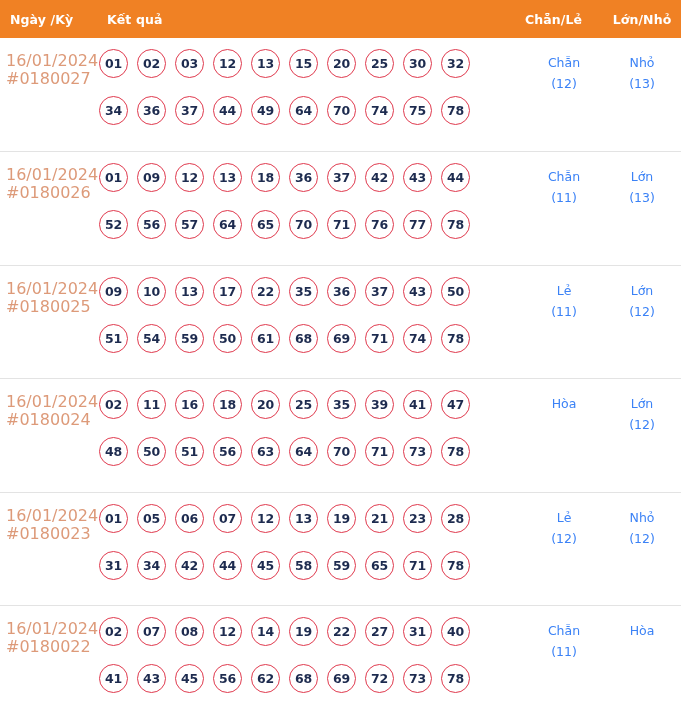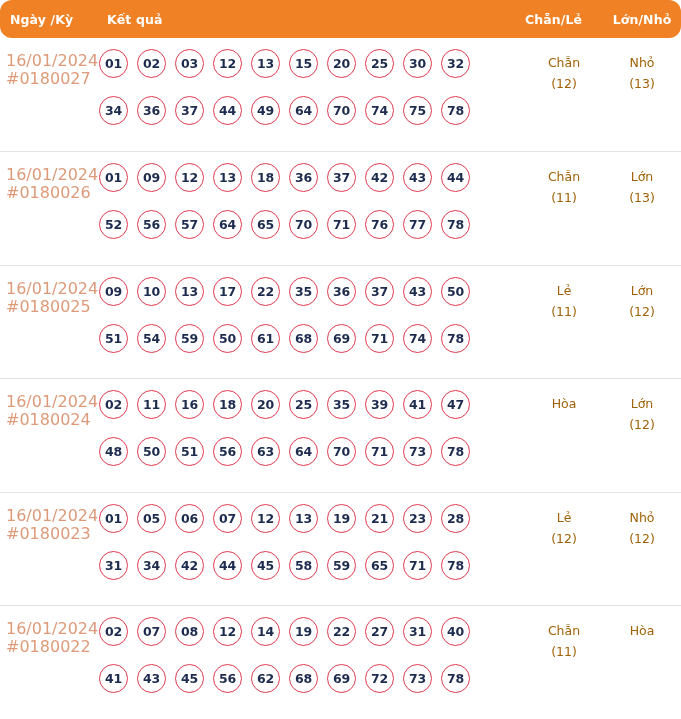--- a/index.html
+++ b/index.html
@@ -23,21 +23,20 @@
     background: #ffffff;
   }
 
   
   .table-header {
     display: flex;
     align-items: center;
     height: 38px;
     background: #f08124;
     flex: 0 0 38px;
-    border-radius: 12px;
   }
   .th {
     color: #ffffff;
     font-size: 12.5px;
     font-weight: bold;
     letter-spacing: 0.1px;
     white-space: nowrap;
   }
   .th-date      { width: 99px; padding-left: 10px; }
   .th-result    { flex: 1 1 auto; padding-left: 8px; }
@@ -91,21 +90,21 @@
     display: flex;
     align-items: center;
     justify-content: center;
     flex: 0 0 29px;
     letter-spacing: -0.2px;
   }
 
   .cell-parity, .cell-size {
     width: 78px;
     text-align: center;
-    color: #a16207;
+    color: #3b82f6;
     font-size: 12.5px;
     line-height: 21px;
     padding-top: 3px;
   }
   .cell-parity .sub, .cell-size .sub { display: block; }
 </style>
 </head>
 <body>
 
 <div class="results-table">

